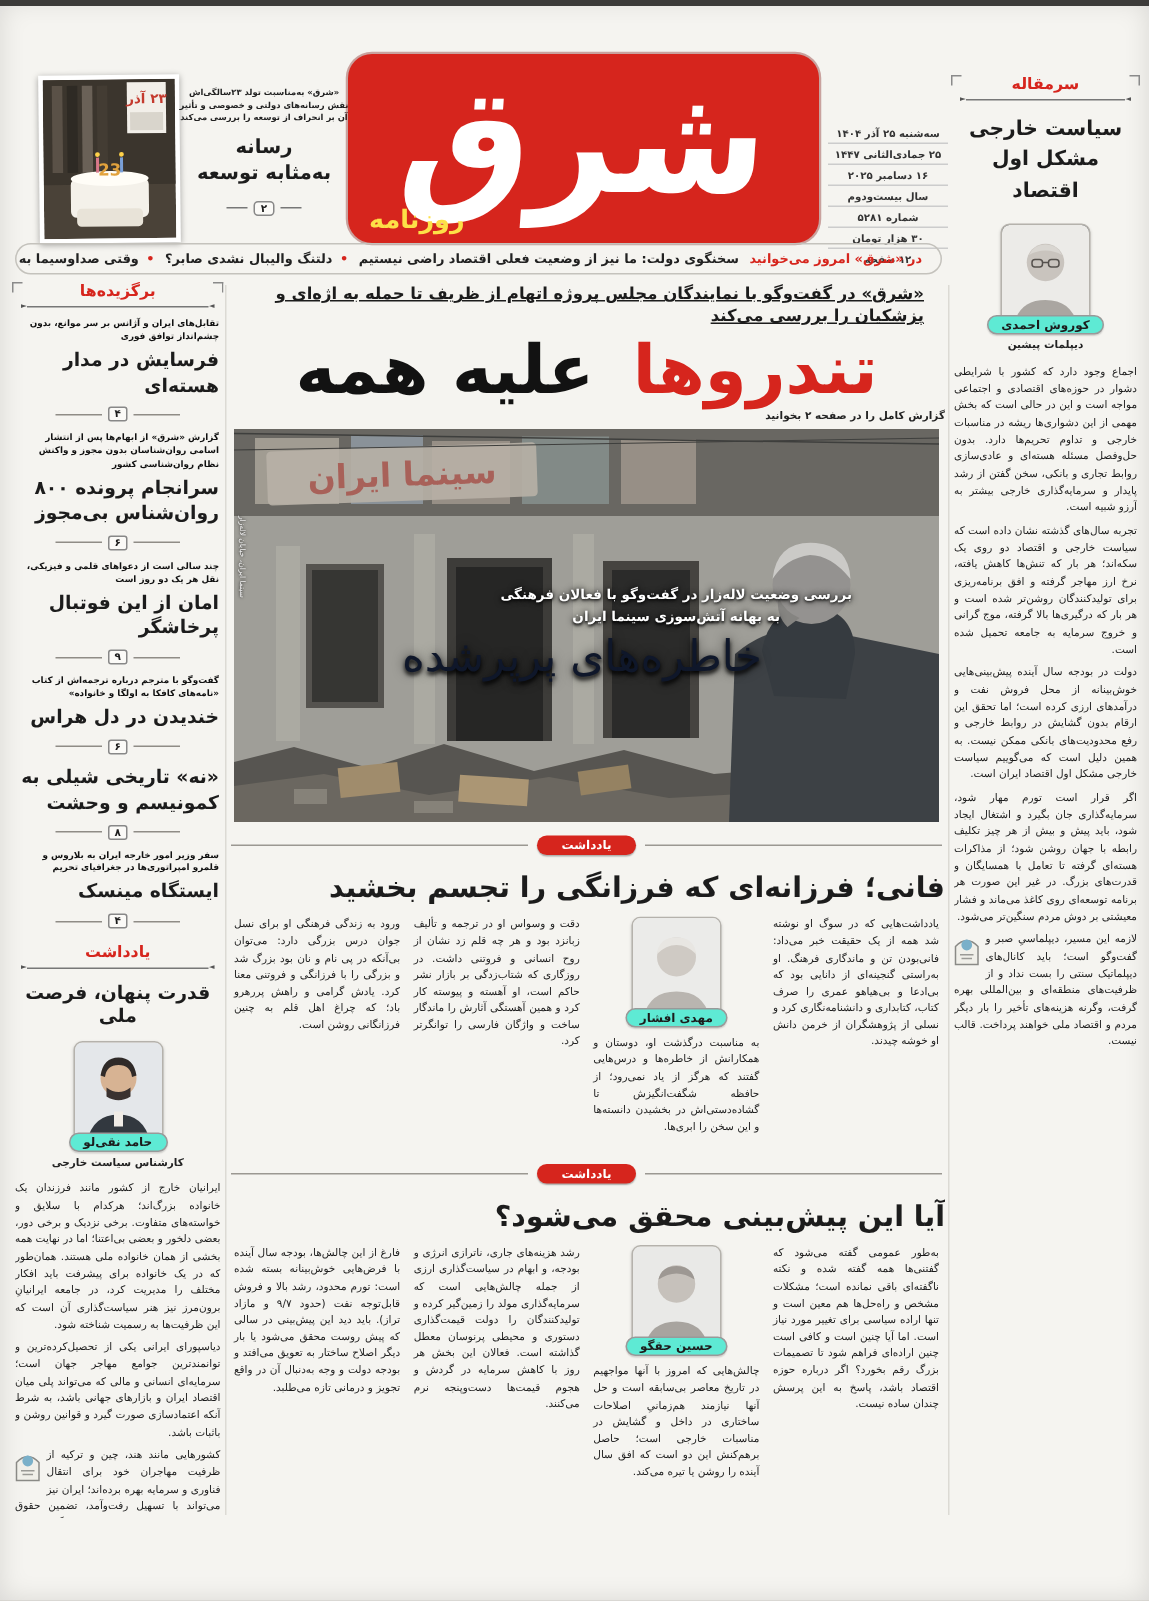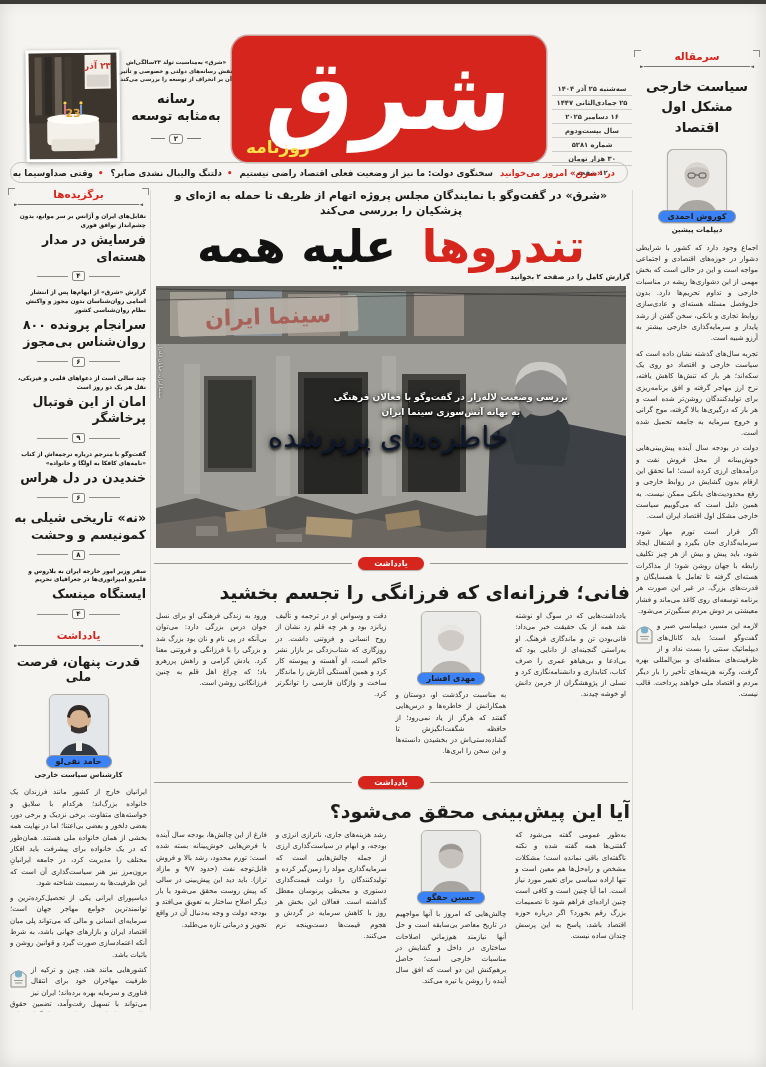--- a/index.html
+++ b/index.html
@@ -39,21 +39,21 @@
   .t-item:first-of-type::before{content:"";}
 
   
   .sec-head{color:#d6251d;font-weight:bold;font-size:10.5px;text-align:center;}
   .sec-rule{height:1px;background:#777;margin:4px 10px 0;position:relative;}
   .sec-rule::before{content:"◄";position:absolute;right:-4px;top:-3.5px;font-size:5px;color:#555;}
   .sec-rule::after{content:"►";position:absolute;left:-4px;top:-3.5px;font-size:5px;color:#555;}
   .portrait{width:58px;height:66px;border:1px solid #b5b2ac;border-radius:6px;background:#e9e8e5;
             margin:0 auto;overflow:hidden;box-shadow:0 1px 2px rgba(0,0,0,.15);}
   .name-plate{margin:-7px auto 0;width:fit-content;position:relative;border:1px solid #999;border-radius:8px;
-              padding:1px 9px;font-size:8px;font-weight:bold;background:#3b82f6;box-shadow:0 1px 1px rgba(0,0,0,.15);}
+              padding:1px 9px;font-size:8px;font-weight:bold;background:#5eead4;box-shadow:0 1px 1px rgba(0,0,0,.15);}
   .role{text-align:center;font-size:7px;font-weight:bold;margin-top:3px;color:#222;}
   .pill-row{display:flex;align-items:center;margin:9px 2px 0;}
   .pill-row .line{flex:1;height:1px;background:#9b9892;}
   .pill{background:#d6251d;color:#fff;border-radius:10px;font-size:8px;font-weight:bold;
         padding:2px 16px;margin:0 6px;box-shadow:0 1px 1px rgba(0,0,0,.3);}
   .cm{position:absolute;width:6px;height:6px;}
   .cm.tl{border-top:1px solid #8a8a8a;border-left:1px solid #8a8a8a;}
   .cm.tr{border-top:1px solid #8a8a8a;border-right:1px solid #8a8a8a;}
   .stamp{width:17px;height:22px;}
   .vrule{position:absolute;top:190px;height:820px;width:1px;background:#dcdad4;}
@@ -67,21 +67,21 @@
   .sb-div .line{flex:1;height:1px;background:#8f8c86;}
   .sb-page{font-size:7px;font-weight:bold;border:1px solid #888;border-radius:2px;padding:0 3px;background:#fbfaf7;}
   .sb-note{margin-top:10px;}
   .sb-note-title{font-size:12.5px;font-weight:bold;text-align:center;margin:8px 0 10px;}
   .sb-note-body{margin:8px 2px 0;font-size:7px;line-height:1.62;text-align:justify;height:268px;overflow:hidden;}
   .sb-note-body p{margin:0 0 4px;}
   .stamp-left{float:left;margin:1px 4px 0 0;}
 
   
   .middle{position:absolute;left:152px;top:188px;width:478px;height:824px;overflow:hidden;}
-  .lead-kicker{font-size:11px;font-weight:bold;text-align:center;line-height:1.4;padding:0 1px;}
+  .lead-kicker{font-size:11px;font-weight:bold;line-height:1.4;padding:0 14px;text-decoration:underline;}
   .headline{text-align:center;font-size:45px;font-weight:bold;line-height:1.12;margin-top:3px;}
   .hl-red{color:#d6251d;}
   .hl-black{color:#121212;margin-right:10px;}
   .lead-note{font-size:7px;font-weight:bold;text-align:right;padding-left:26px;margin-top:1px;color:#222;}
   .photo-wrap{margin:5px 4px 0;width:470px;height:262px;position:relative;background:#8b8881;overflow:hidden;}
   .ph-kicker{position:absolute;top:104px;right:58px;text-align:center;color:#fff;font-size:9px;font-weight:bold;
              line-height:1.7;text-shadow:0 1px 2px #000,0 0 5px #000;}
   .ph-title{position:absolute;top:134px;right:118px;color:#0f172a;font-size:29px;font-weight:normal;
             text-shadow:0 2px 3px rgba(0,0,0,.95),0 0 8px rgba(0,0,0,.65);}
   .ph-credit{position:absolute;left:2px;top:58px;writing-mode:vertical-rl;font-size:5px;color:#f2f2f2;

